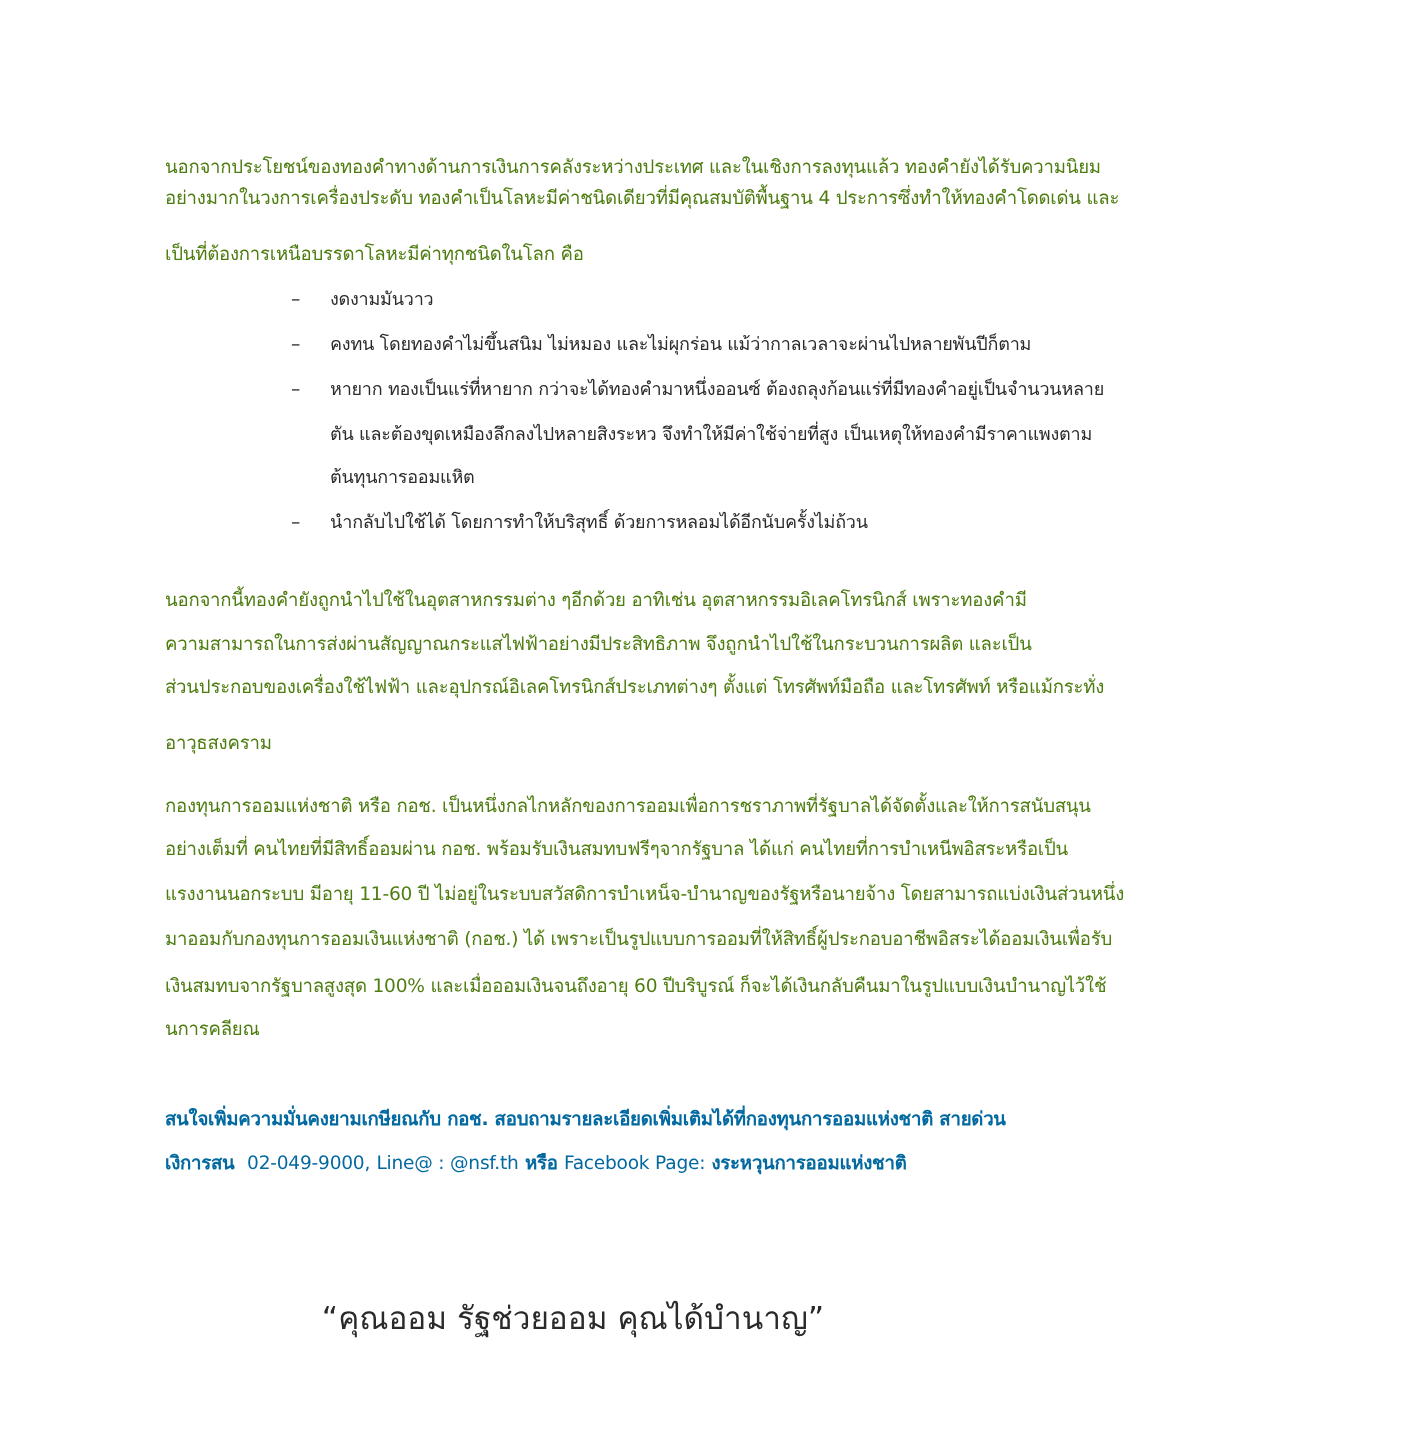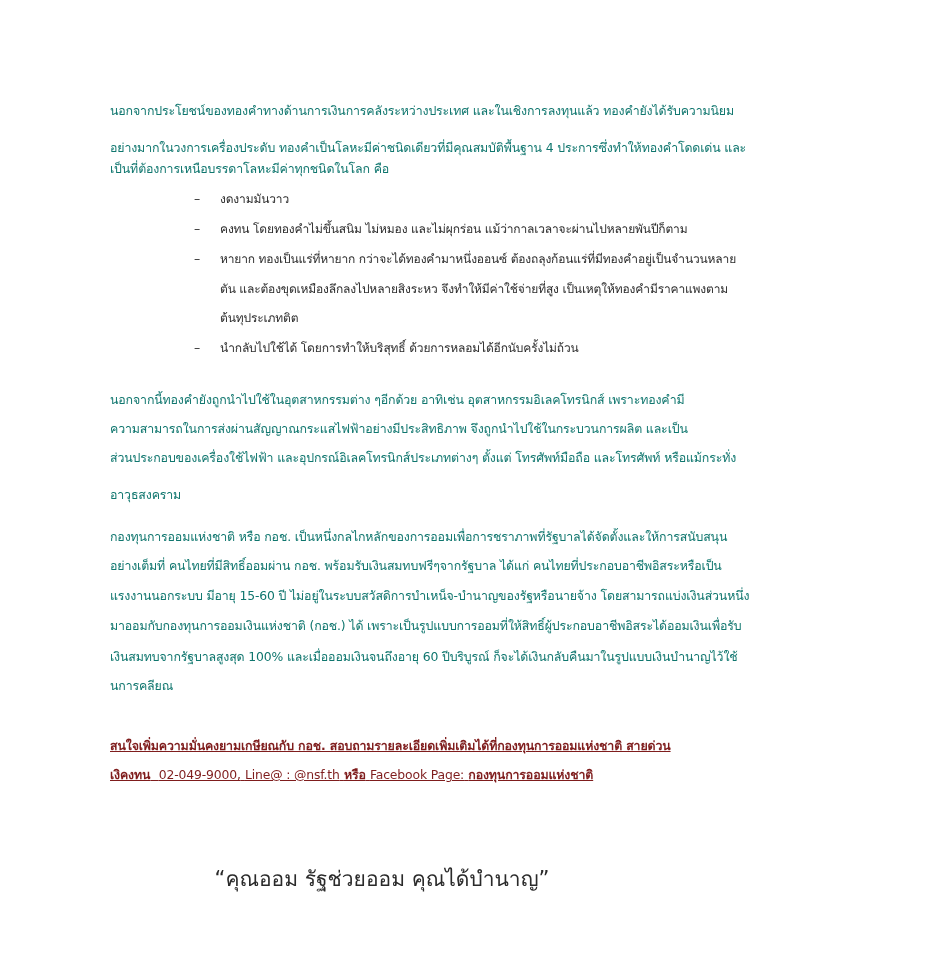--- a/index.html
+++ b/index.html
@@ -20,43 +20,42 @@
       left: 0; top: 0;
       width: 935px;
       height: 960px;
     }
     .line {
       position: absolute;
       left: 110px;
       font-size: 12.4px;
       line-height: 16px;
       white-space: nowrap;
-      color: #0f766e;
+      color: #4d7c0f;
       letter-spacing: -0.15px;
     }
     .list-dash {
       position: absolute;
       left: 194px;
       font-size: 12.4px;
       line-height: 16px;
       color: #2b2b2b;
     }
     .list-line {
       position: absolute;
       left: 220px;
       font-size: 12px;
       line-height: 16px;
       white-space: nowrap;
       color: #2b2b2b;
       letter-spacing: -0.15px;
     }
     .bold {
       font-weight: bold;
-      color: #7f1d1d;
-      text-decoration: underline;
+      color: #0369a1;
     }
     .contact-normal {
       font-weight: normal;
     }
     .quote {
       position: absolute;
       left: 0;
       width: 764px;
       text-align: center;
       top: 866px;
@@ -66,67 +65,67 @@
       white-space: nowrap;
     }
   </style>
 </head>
 <body>
 
 <div class="page">
 
   <div>
     <div class="line" style="top:103px">นอกจากประโยชน์ของทองคำทางด้านการเงินการคลังระหว่างประเทศ และในเชิงการลงทุนแล้ว ทองคำยังได้รับความนิยม</div>
-    <div class="line" style="top:140px">อย่างมากในวงการเครื่องประดับ ทองคำเป็นโลหะมีค่าชนิดเดียวที่มีคุณสมบัติพื้นฐาน 4 ประการซึ่งทำให้ทองคำโดดเด่น และ</div>
+    <div class="line" style="top:124px">อย่างมากในวงการเครื่องประดับ ทองคำเป็นโลหะมีค่าชนิดเดียวที่มีคุณสมบัติพื้นฐาน 4 ประการซึ่งทำให้ทองคำโดดเด่น และ</div>
     <div class="line" style="top:161px">เป็นที่ต้องการเหนือบรรดาโลหะมีค่าทุกชนิดในโลก คือ</div>
   </div>
 
   <div>
     <div>
       <span class="list-dash" style="top:191px">–</span>
       <div class="list-line" style="top:191px">งดงามมันวาว</div>
     </div>
     <div>
       <span class="list-dash" style="top:221px">–</span>
       <div class="list-line" style="top:221px">คงทน โดยทองคำไม่ขึ้นสนิม ไม่หมอง และไม่ผุกร่อน แม้ว่ากาลเวลาจะผ่านไปหลายพันปีก็ตาม</div>
     </div>
     <div>
       <span class="list-dash" style="top:251px">–</span>
       <div class="list-line" style="top:251px">หายาก ทองเป็นแร่ที่หายาก กว่าจะได้ทองคำมาหนึ่งออนซ์ ต้องถลุงก้อนแร่ที่มีทองคำอยู่เป็นจำนวนหลาย</div>
       <div class="list-line" style="top:281px">ตัน และต้องขุดเหมืองลึกลงไปหลายสิงระหว จึงทำให้มีค่าใช้จ่ายที่สูง เป็นเหตุให้ทองคำมีราคาแพงตาม</div>
-      <div class="list-line" style="top:310px">ต้นทุประเภทติต</div>
+      <div class="list-line" style="top:310px">ต้นทุนการออมแหิต</div>
     </div>
     <div>
       <span class="list-dash" style="top:340px">–</span>
       <div class="list-line" style="top:340px">นำกลับไปใช้ได้ โดยการทำให้บริสุทธิ์ ด้วยการหลอมได้อีกนับครั้งไม่ถ้วน</div>
     </div>
   </div>
 
   <div>
     <div class="line" style="top:392px">นอกจากนี้ทองคำยังถูกนำไปใช้ในอุตสาหกรรมต่าง ๆอีกด้วย อาทิเช่น อุตสาหกรรมอิเลคโทรนิกส์ เพราะทองคำมี</div>
     <div class="line" style="top:421px">ความสามารถในการส่งผ่านสัญญาณกระแสไฟฟ้าอย่างมีประสิทธิภาพ จึงถูกนำไปใช้ในกระบวนการผลิต และเป็น</div>
     <div class="line" style="top:450px">ส่วนประกอบของเครื่องใช้ไฟฟ้า และอุปกรณ์อิเลคโทรนิกส์ประเภทต่างๆ ตั้งแต่ โทรศัพท์มือถือ และโทรศัพท์ หรือแม้กระทั่ง</div>
     <div class="line" style="top:487px">อาวุธสงคราม</div>
   </div>
 
   <div>
     <div class="line" style="top:529px">กองทุนการออมแห่งชาติ หรือ กอช. เป็นหนึ่งกลไกหลักของการออมเพื่อการชราภาพที่รัฐบาลได้จัดตั้งและให้การสนับสนุน</div>
-    <div class="line" style="top:558px">อย่างเต็มที่ คนไทยที่มีสิทธิ์ออมผ่าน กอช. พร้อมรับเงินสมทบฟรีๆจากรัฐบาล ได้แก่ คนไทยที่ประกอบอาชีพอิสระหรือเป็น</div>
-    <div class="line" style="top:588px">แรงงานนอกระบบ มีอายุ 15-60 ปี ไม่อยู่ในระบบสวัสดิการบำเหน็จ-บำนาญของรัฐหรือนายจ้าง โดยสามารถแบ่งเงินส่วนหนึ่ง</div>
+    <div class="line" style="top:558px">อย่างเต็มที่ คนไทยที่มีสิทธิ์ออมผ่าน กอช. พร้อมรับเงินสมทบฟรีๆจากรัฐบาล ได้แก่ คนไทยที่การบำเหนีพอิสระหรือเป็น</div>
+    <div class="line" style="top:588px">แรงงานนอกระบบ มีอายุ 11-60 ปี ไม่อยู่ในระบบสวัสดิการบำเหน็จ-บำนาญของรัฐหรือนายจ้าง โดยสามารถแบ่งเงินส่วนหนึ่ง</div>
     <div class="line" style="top:618px">มาออมกับกองทุนการออมเงินแห่งชาติ (กอช.) ได้ เพราะเป็นรูปแบบการออมที่ให้สิทธิ์ผู้ประกอบอาชีพอิสระได้ออมเงินเพื่อรับ</div>
     <div class="line" style="top:649px">เงินสมทบจากรัฐบาลสูงสุด 100% และเมื่อออมเงินจนถึงอายุ 60 ปีบริบูรณ์ ก็จะได้เงินกลับคืนมาในรูปแบบเงินบำนาญไว้ใช้</div>
     <div class="line" style="top:678px">นการคลียณ</div>
   </div>
 
   <div>
     <div class="line bold" style="top:738px">สนใจเพิ่มความมั่นคงยามเกษียณกับ กอช. สอบถามรายละเอียดเพิ่มเติมได้ที่กองทุนการออมแห่งชาติ สายด่วน</div>
     <div class="line bold" style="top:767px">
-      <span>เงิคงทน</span>&nbsp;&nbsp;<span class="contact-normal">02-049-9000,</span>
+      <span>เงิการสน</span>&nbsp;&nbsp;<span class="contact-normal">02-049-9000,</span>
       <span class="contact-normal">Line@ : @nsf.th</span>
       <span>หรือ</span>
       <span class="contact-normal">Facebook Page:</span>
-      <span>กองทุนการออมแห่งชาติ</span>
+      <span>งระหวุนการออมแห่งชาติ</span>
     </div>
   </div>
 
   <div class="quote">“คุณออม รัฐช่วยออม คุณได้บำนาญ”</div>
 
 </div>
 
 </body></html>

